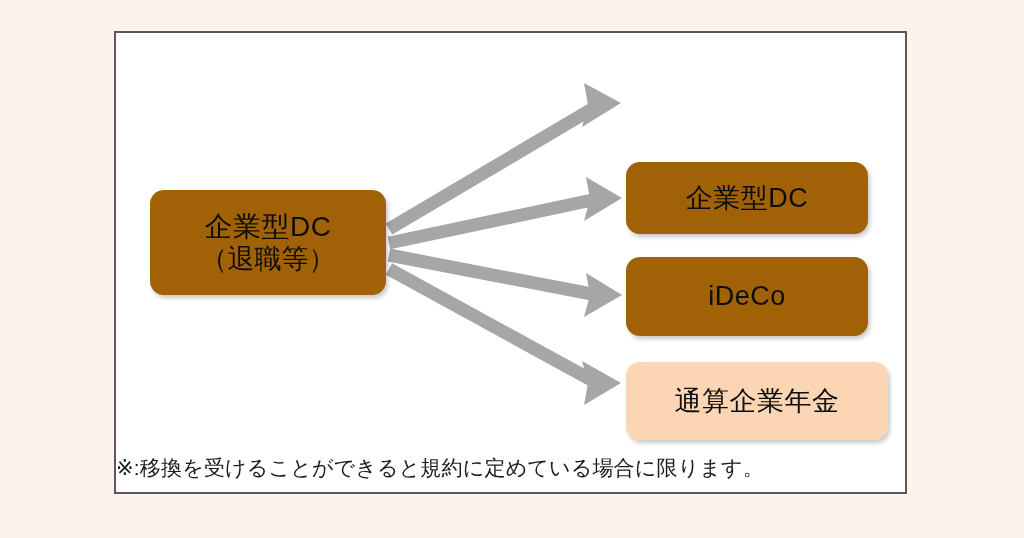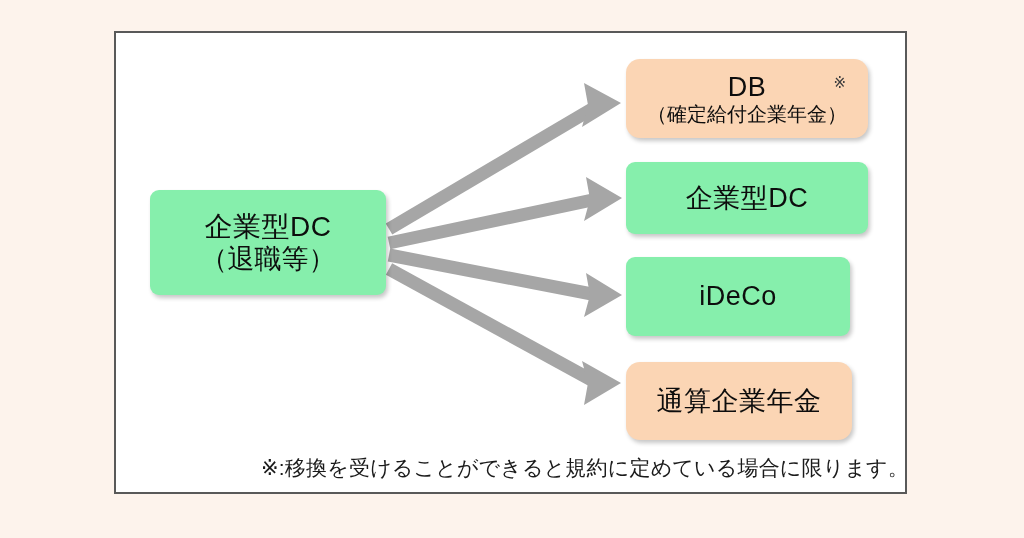--- a/index.html
+++ b/index.html
@@ -51,21 +51,21 @@
     border-radius: 14px;
     display: flex;
     flex-direction: column;
     align-items: center;
     justify-content: center;
     text-align: center;
     color: #0d0d0d;
     box-shadow: 2px 3px 4px rgba(0,0,0,0.22);
     line-height: 1.12;
   }
-  .node.teal  { background: #86efac; border-radius: 9px; }
+  .node.teal  { background: #a16207; }
   .node.peach { background: #fbd5b4; }
 
   .node .title {
     font-size: 27px;
     letter-spacing: 0.5px;
     white-space: nowrap;
   }
   .node .subtitle {
     font-size: 20px;
     margin-top: 1px;
@@ -91,47 +91,47 @@
   }
   #node-corp-dc {
     left: 510px;
     top: 129px;
     width: 242px;
     height: 72px;
   }
   #node-ideco {
     left: 510px;
     top: 224px;
-    width: 224px;
+    width: 242px;
     height: 79px;
   }
   #node-tsusan {
     left: 510px;
     top: 329px;
-    width: 226px;
+    width: 262px;
     height: 78px;
   }
 
   
   .asterisk-mark {
     position: absolute;
     right: 22px;
     top: 16px;
     font-size: 15px;
     color: #3d3d3d;
     line-height: 1;
   }
 
   
   #footnote {
     position: absolute;
     left: 0;
     top: 421px;
     width: 793px;
-    text-align: right;
+    text-align: left;
     font-size: 21px;
     color: #1a1a1a;
     letter-spacing: 0.2px;
   }
 </style>
 </head>
 <body>
 
 <div id="stage">
 
@@ -161,25 +161,20 @@
         <path d="M 273,236 L 481,350" stroke="#a6a6a6" stroke-width="13" fill="none" stroke-linecap="butt"></path>
         <polygon points="466,328 505,350 468,372 472,350" fill="#a6a6a6"></polygon>
       </g>
     </svg>
 
     <div class="node teal" id="node-source">
       <div class="title">企業型DC</div>
       <div class="subtitle">（退職等）</div>
     </div>
 
-    <div class="node peach" id="node-db">
-      <div class="title">DB</div>
-      <div class="subtitle">（確定給付企業年金）</div>
-      <span class="asterisk-mark">※</span>
-    </div>
 
     <div class="node teal" id="node-corp-dc">
       <div class="title">企業型DC</div>
     </div>
 
     <div class="node teal" id="node-ideco">
       <div class="title">iDeCo</div>
     </div>
 
     <div class="node peach" id="node-tsusan">

